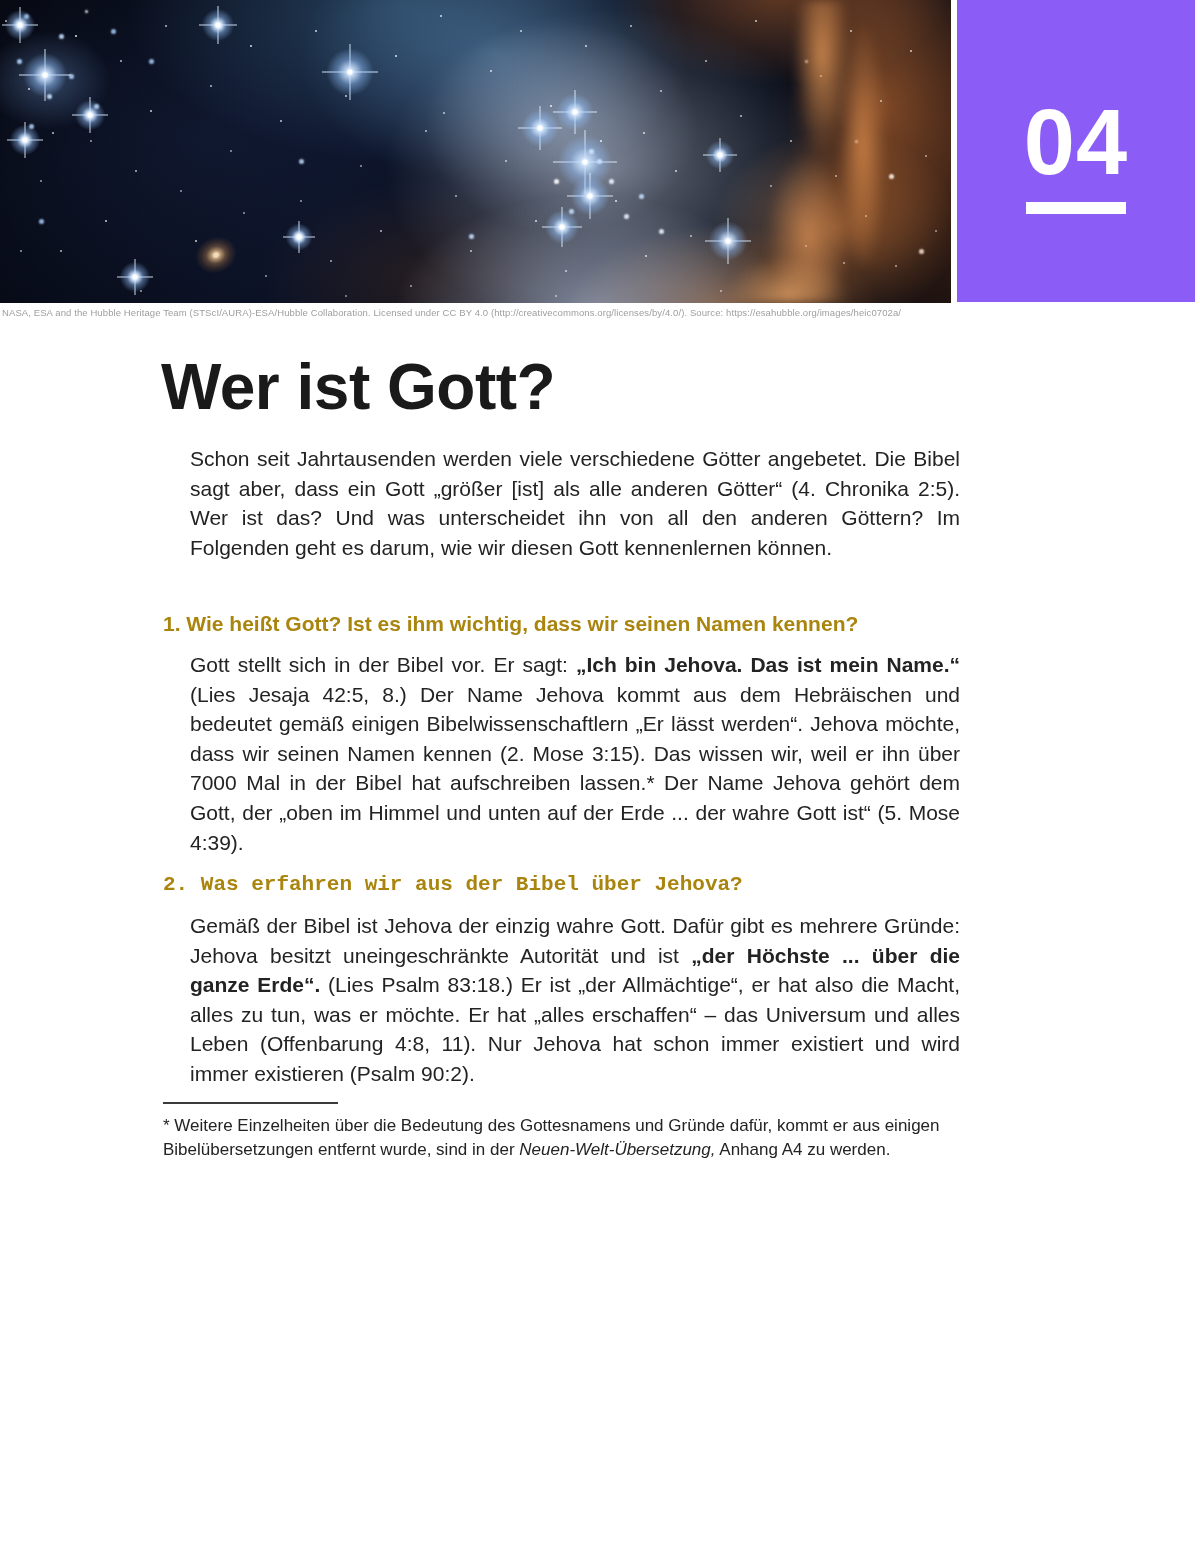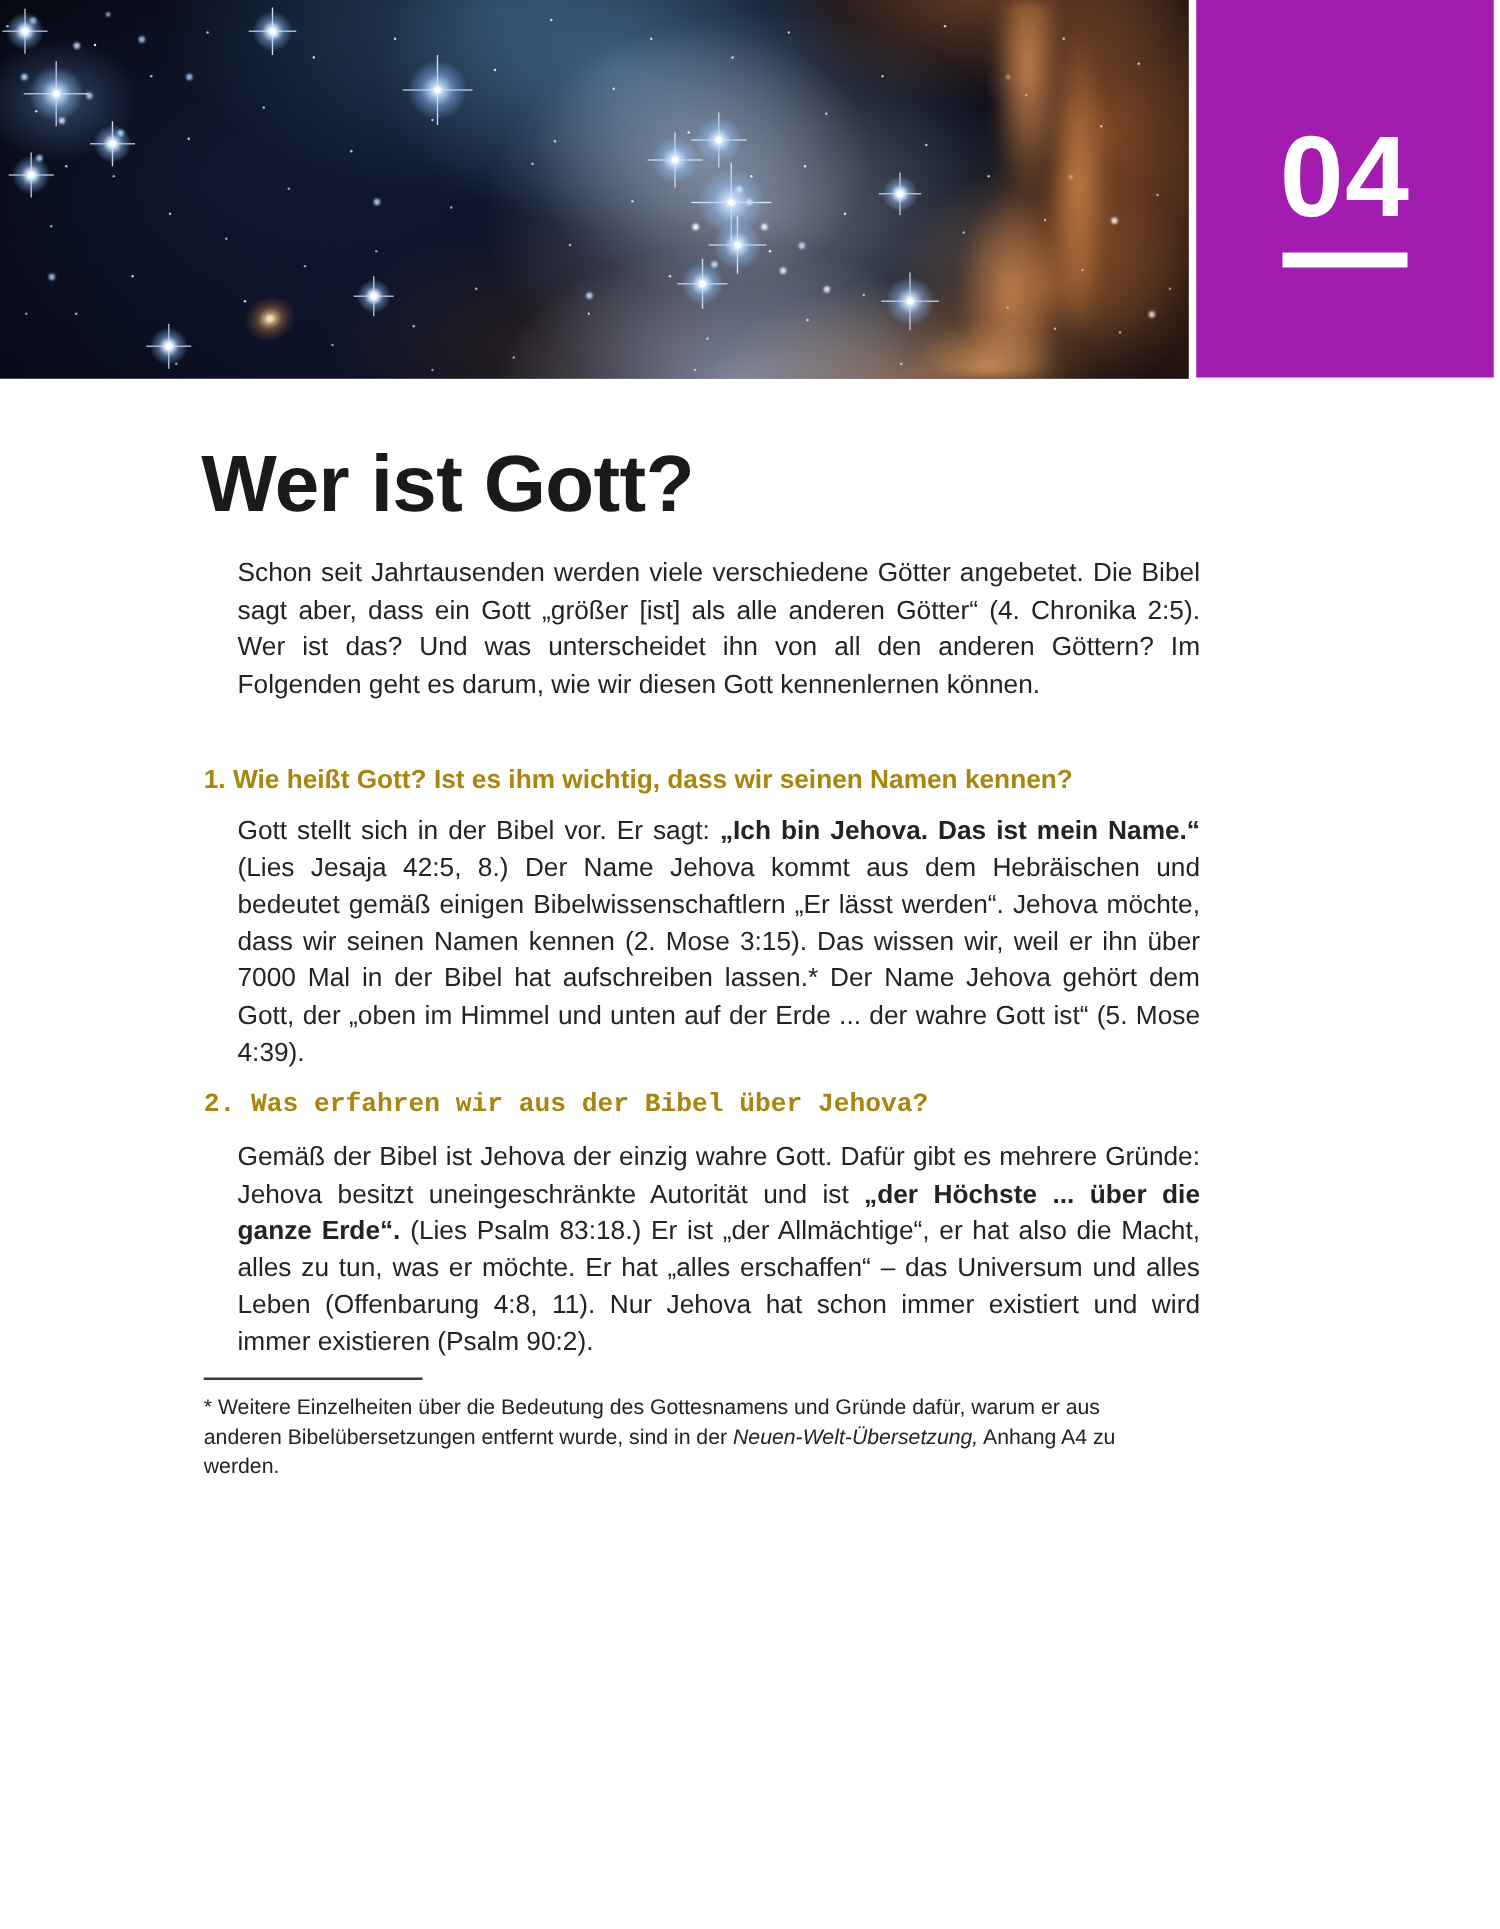--- a/index.html
+++ b/index.html
@@ -144,32 +144,33 @@
     <div class="sstar" style="left:567px;top:173px;width:46px;height:46px"></div>
     <div class="sstar" style="left:542px;top:207px;width:40px;height:40px"></div>
     <div class="sstar" style="left:705px;top:218px;width:46px;height:46px"></div>
     <div class="sstar" style="left:703px;top:138px;width:34px;height:34px"></div>
     <div class="sstar" style="left:117px;top:259px;width:36px;height:36px"></div>
     <div class="sstar" style="left:283px;top:221px;width:32px;height:32px"></div>
     <div class="galaxy"></div>
     <div class="ridge"></div>
   </div>
 
+  <div class="credit">NASA, ESA and the Hubble Heritage Team (STScI/AURA)-ESA/Hubble Collaboration. Licensed under CC BY 4.0 (http://creativecommons.org/licenses/by/4.0/). Source: https://esahubble.org/images/heic0702a/</div>
 
-  <div class="badge" style="background: #a21caf; align-items: center;">
+  <div class="badge" style="background: #8b5cf6; align-items: center;">
     <div class="badge-number">04</div>
     <div class="badge-bar"></div>
   </div>
 
   <h1 class="title">Wer ist Gott?</h1>
 
   <p class="body-par intro"><span>Schon seit Jahrtausenden werden viele verschiedene Götter angebetet. Die Bibel sagt aber, dass ein Gott „größer [ist] als alle anderen Götter“ (4. Chronika 2:5). Wer ist das? Und was unterscheidet ihn von all den anderen Göttern? Im Folgenden geht es darum, wie wir diesen Gott kennenlernen können.</span></p>
 
   <h2 class="q q1" style="color: rgb(169, 133, 14);">1. Wie heißt Gott? Ist es ihm wichtig, dass wir seinen Namen kennen?</h2>
   <p class="body-par p1"><span>Gott stellt sich in der Bibel vor. Er sagt: </span><b>„Ich bin Jehova. Das ist mein Name.“</b><span> (Lies Jesaja 42:5, 8.) Der Name Jehova kommt aus dem Hebräischen und bedeutet gemäß einigen Bibelwissenschaftlern „Er lässt werden“. Jehova möchte, dass wir seinen Namen kennen (2. Mose 3:15). Das wissen wir, weil er ihn über 7000 Mal in der Bibel hat aufschreiben lassen.* Der Name Jehova gehört dem Gott, der „oben im Himmel und unten auf der Erde ... der wahre Gott ist“ (5. Mose 4:39).</span></p>
 
   <h2 class="q q2" style="color: rgb(169, 133, 14);">2. Was erfahren wir aus der Bibel über Jehova?</h2>
   <p class="body-par p2"><span>Gemäß der Bibel ist Jehova der einzig wahre Gott. Dafür gibt es mehrere Gründe: Jehova besitzt uneingeschränkte Autorität und ist </span><b>„der Höchste ... über die ganze Erde“.</b><span> (Lies Psalm 83:18.) Er ist „der Allmächtige“, er hat also die Macht, alles zu tun, was er möchte. Er hat „alles erschaffen“ – das Universum und alles Leben (Offenbarung 4:8, 11). Nur Jehova hat schon immer existiert und wird immer existieren (Psalm 90:2).</span></p>
 
   <div class="fn-rule"></div>
-  <p class="footnote"><span>* Weitere Einzelheiten über die Bedeutung des Gottesnamens und Gründe dafür, warum er aus anderen Bibelübersetzungen entfernt wurde, sind in der </span><i>Neuen-Welt-Übersetzung,</i><span> Anhang A4 zu werden.</span></p>
+  <p class="footnote"><span>* Weitere Einzelheiten über die Bedeutung des Gottesnamens und Gründe dafür, kommt er aus einigen Bibelübersetzungen entfernt wurde, sind in der </span><i>Neuen-Welt-Übersetzung,</i><span> Anhang A4 zu werden.</span></p>
 
 </div>
 
 </body></html>

